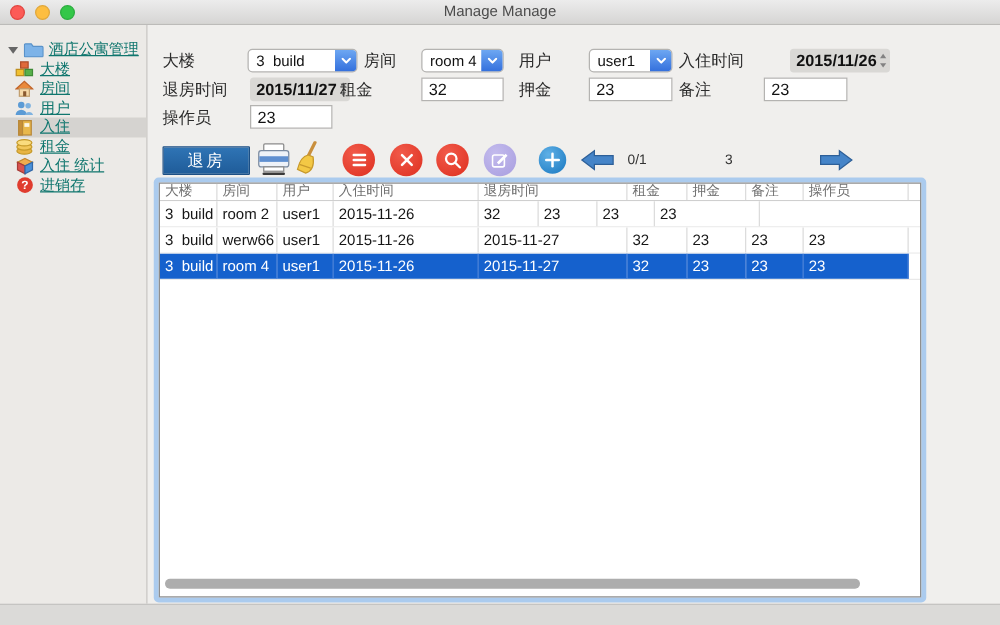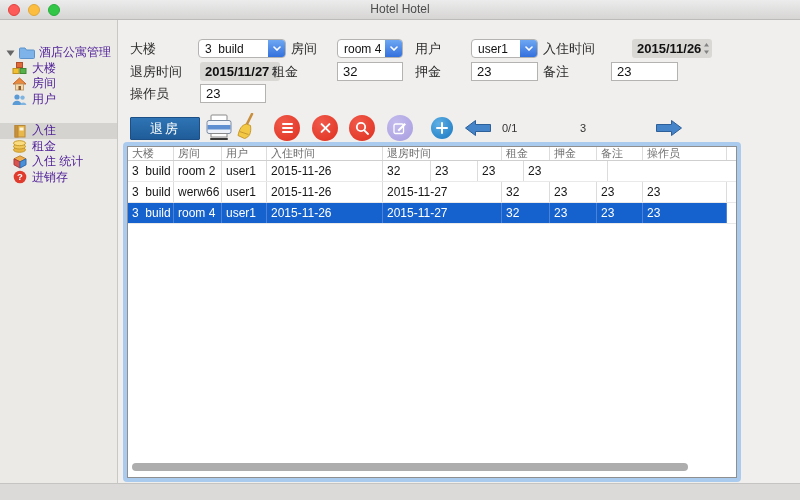--- a/index.html
+++ b/index.html
@@ -12,25 +12,25 @@
     background:linear-gradient(#ececec,#d6d5d4); border-bottom:1px solid #bcbbb9; }
   .traffic { position:absolute; left:8px; top:4px; display:flex; gap:8px; }
   .light { width:12px; height:12px; border-radius:50%; }
   .light.red { background:#fc5b57; border:1px solid #e2443f; }
   .light.yellow { background:#fdbe40; border:1px solid #e0a73a; }
   .light.green { background:#33c748; border:1px solid #2aad3e; }
   .win-title { text-align:center; line-height:19px; font-size:12px; color:#4c4c4c; }
 
   
   .sidebar { position:absolute; left:0; top:20px; width:118px; height:463px;
-    background:#eceae7; border-right:1px solid #c9c8c5; padding-top:25px; font-size:12px; color:#4c1d95; }
+    background:#eceae7; border-right:1px solid #c9c8c5; padding-top:12px; font-size:12px; color:#0f766e;text-decoration:underline; }
   .tree-item { height:15.5px; display:flex; align-items:center; white-space:nowrap; }
   .tree-item.root { padding-left:4px; }
   .tree-item.child { padding-left:11px; }
-  .tree-item.selected { background:#d5d3d0;margin-top:16px; }
+  .tree-item.selected { background:#d5d3d0; }
   .tree-icon { display:inline-flex; width:17px; justify-content:center; margin-right:4px; flex:none; }
   .disc { display:inline-flex; width:12px; justify-content:center; margin-right:2px; flex:none; }
 
   
   .flabel { position:absolute; height:19px; line-height:19px; font-size:13px; color:#2c2c2c; white-space:pre; }
   .popup { position:absolute; height:19px; background:#fff; border:1px solid #b4b3b1; border-radius:4px;
     display:flex; align-items:center; }
   .popup-text { flex:1; padding-left:6px; font-size:12px; color:#111; white-space:pre; overflow:hidden; }
   .popup-cap { width:17px; height:17px; margin:0; border-radius:0 3px 3px 0;
     background:linear-gradient(#6da7f2,#3470dd); display:flex; align-items:center; justify-content:center; flex:none; }
@@ -86,21 +86,21 @@
 <body>
 
 <div id="window">
 
   <div class="titlebar">
     <div class="traffic">
       <span class="light red"></span>
       <span class="light yellow"></span>
       <span class="light green"></span>
     </div>
-    <div class="win-title">Hotel Hotel</div>
+    <div class="win-title">Manage Manage</div>
   </div>
 
   <div class="sidebar">
     <div class="tree-item root">
       <span class="disc">
         <svg width="9" height="8">
             <path d="M0.5 1.5 h8 L4.5 7z" fill="#666"></path>
           </svg>
       </span>
       <span class="tree-icon">

